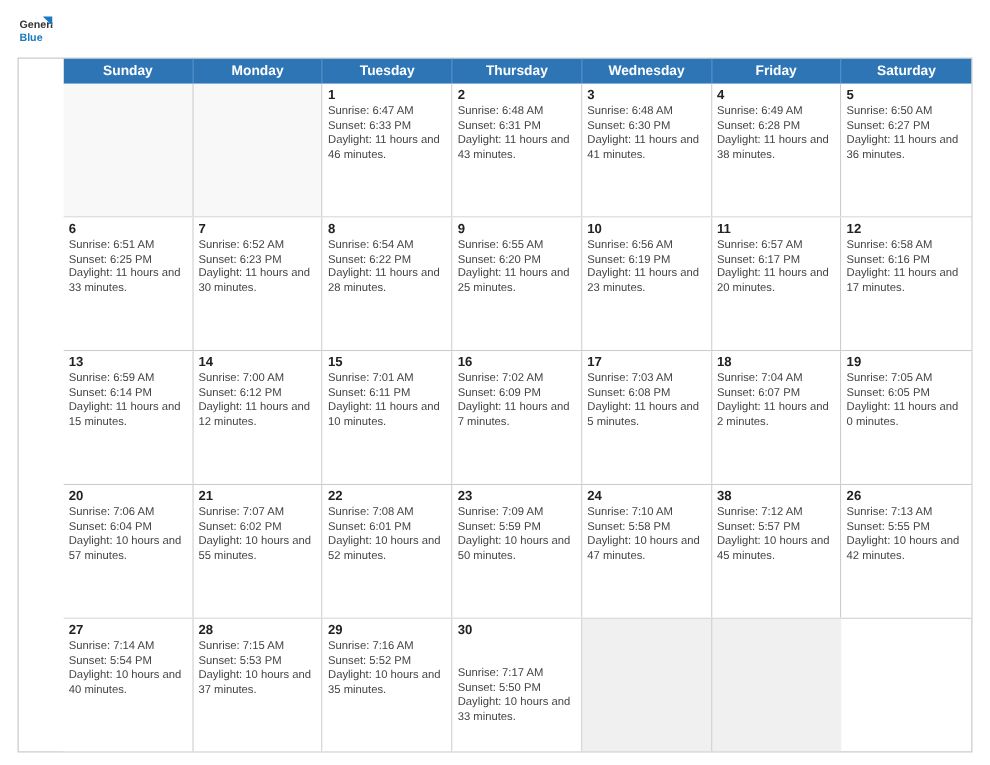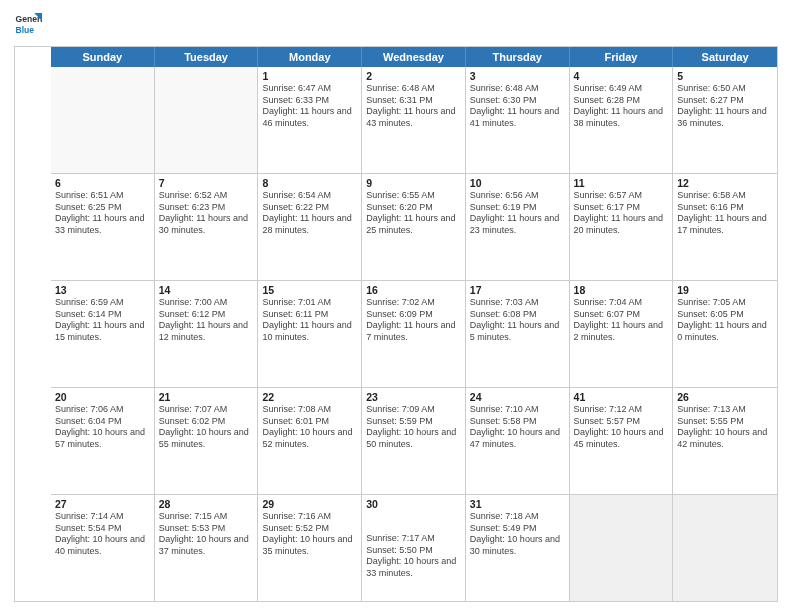--- a/index.html
+++ b/index.html
@@ -119,24 +119,24 @@
     </div>
     <div class="title-block">
       <div class="month-title"></div>
       <div class="location"></div>
     </div>
   </div>
 
   <div class="calendar">
     <div class="cal-header-row">
     <div class="cal-header-cell">Sunday</div>
+        <div class="cal-header-cell">Monday</div>
         <div class="cal-header-cell">Tuesday</div>
-        <div class="cal-header-cell">Monday</div>
+        <div class="cal-header-cell">Thursday</div>
         <div class="cal-header-cell">Wednesday</div>
-        <div class="cal-header-cell">Thursday</div>
         <div class="cal-header-cell">Friday</div>
         <div class="cal-header-cell">Saturday</div>
       </div>
     <div class="cal-body">
     <div class="cal-row">
           <div class="cal-cell empty"></div>
           <div class="cal-cell empty"></div>
           <div class="cal-cell">
             <div class="day-num">1</div>
             <div class="day-info" style="white-space: pre-line;">Sunrise: 6:47 AM
@@ -281,21 +281,21 @@
 Sunset: 5:59 PM
 Daylight: 10 hours and 50 minutes.</div>
           </div>
           <div class="cal-cell">
             <div class="day-num">24</div>
             <div class="day-info" style="white-space: pre-line;">Sunrise: 7:10 AM
 Sunset: 5:58 PM
 Daylight: 10 hours and 47 minutes.</div>
           </div>
           <div class="cal-cell">
-            <div class="day-num">41</div>
+            <div class="day-num">38</div>
             <div class="day-info" style="white-space: pre-line;">Sunrise: 7:12 AM
 Sunset: 5:57 PM
 Daylight: 10 hours and 45 minutes.</div>
           </div>
           <div class="cal-cell">
             <div class="day-num">26</div>
             <div class="day-info" style="white-space: pre-line;">Sunrise: 7:13 AM
 Sunset: 5:55 PM
 Daylight: 10 hours and 42 minutes.</div>
           </div>
@@ -317,25 +317,19 @@
             <div class="day-num">29</div>
             <div class="day-info" style="white-space: pre-line;">Sunrise: 7:16 AM
 Sunset: 5:52 PM
 Daylight: 10 hours and 35 minutes.</div>
           </div>
           <div class="cal-cell">
             <div class="day-num">30</div>
             <div class="day-info" style="white-space: pre-line; margin-top: 23px;">Sunrise: 7:17 AM
 Sunset: 5:50 PM
 Daylight: 10 hours and 33 minutes.</div>
-          </div>
-          <div class="cal-cell">
-            <div class="day-num">31</div>
-            <div class="day-info" style="white-space: pre-line;">Sunrise: 7:18 AM
-Sunset: 5:49 PM
-Daylight: 10 hours and 30 minutes.</div>
           </div>
           <div class="cal-cell empty shaded"></div>
           <div class="cal-cell empty shaded"></div>
         </div>
       </div>
   </div>
 </div>
 
 </body></html>

